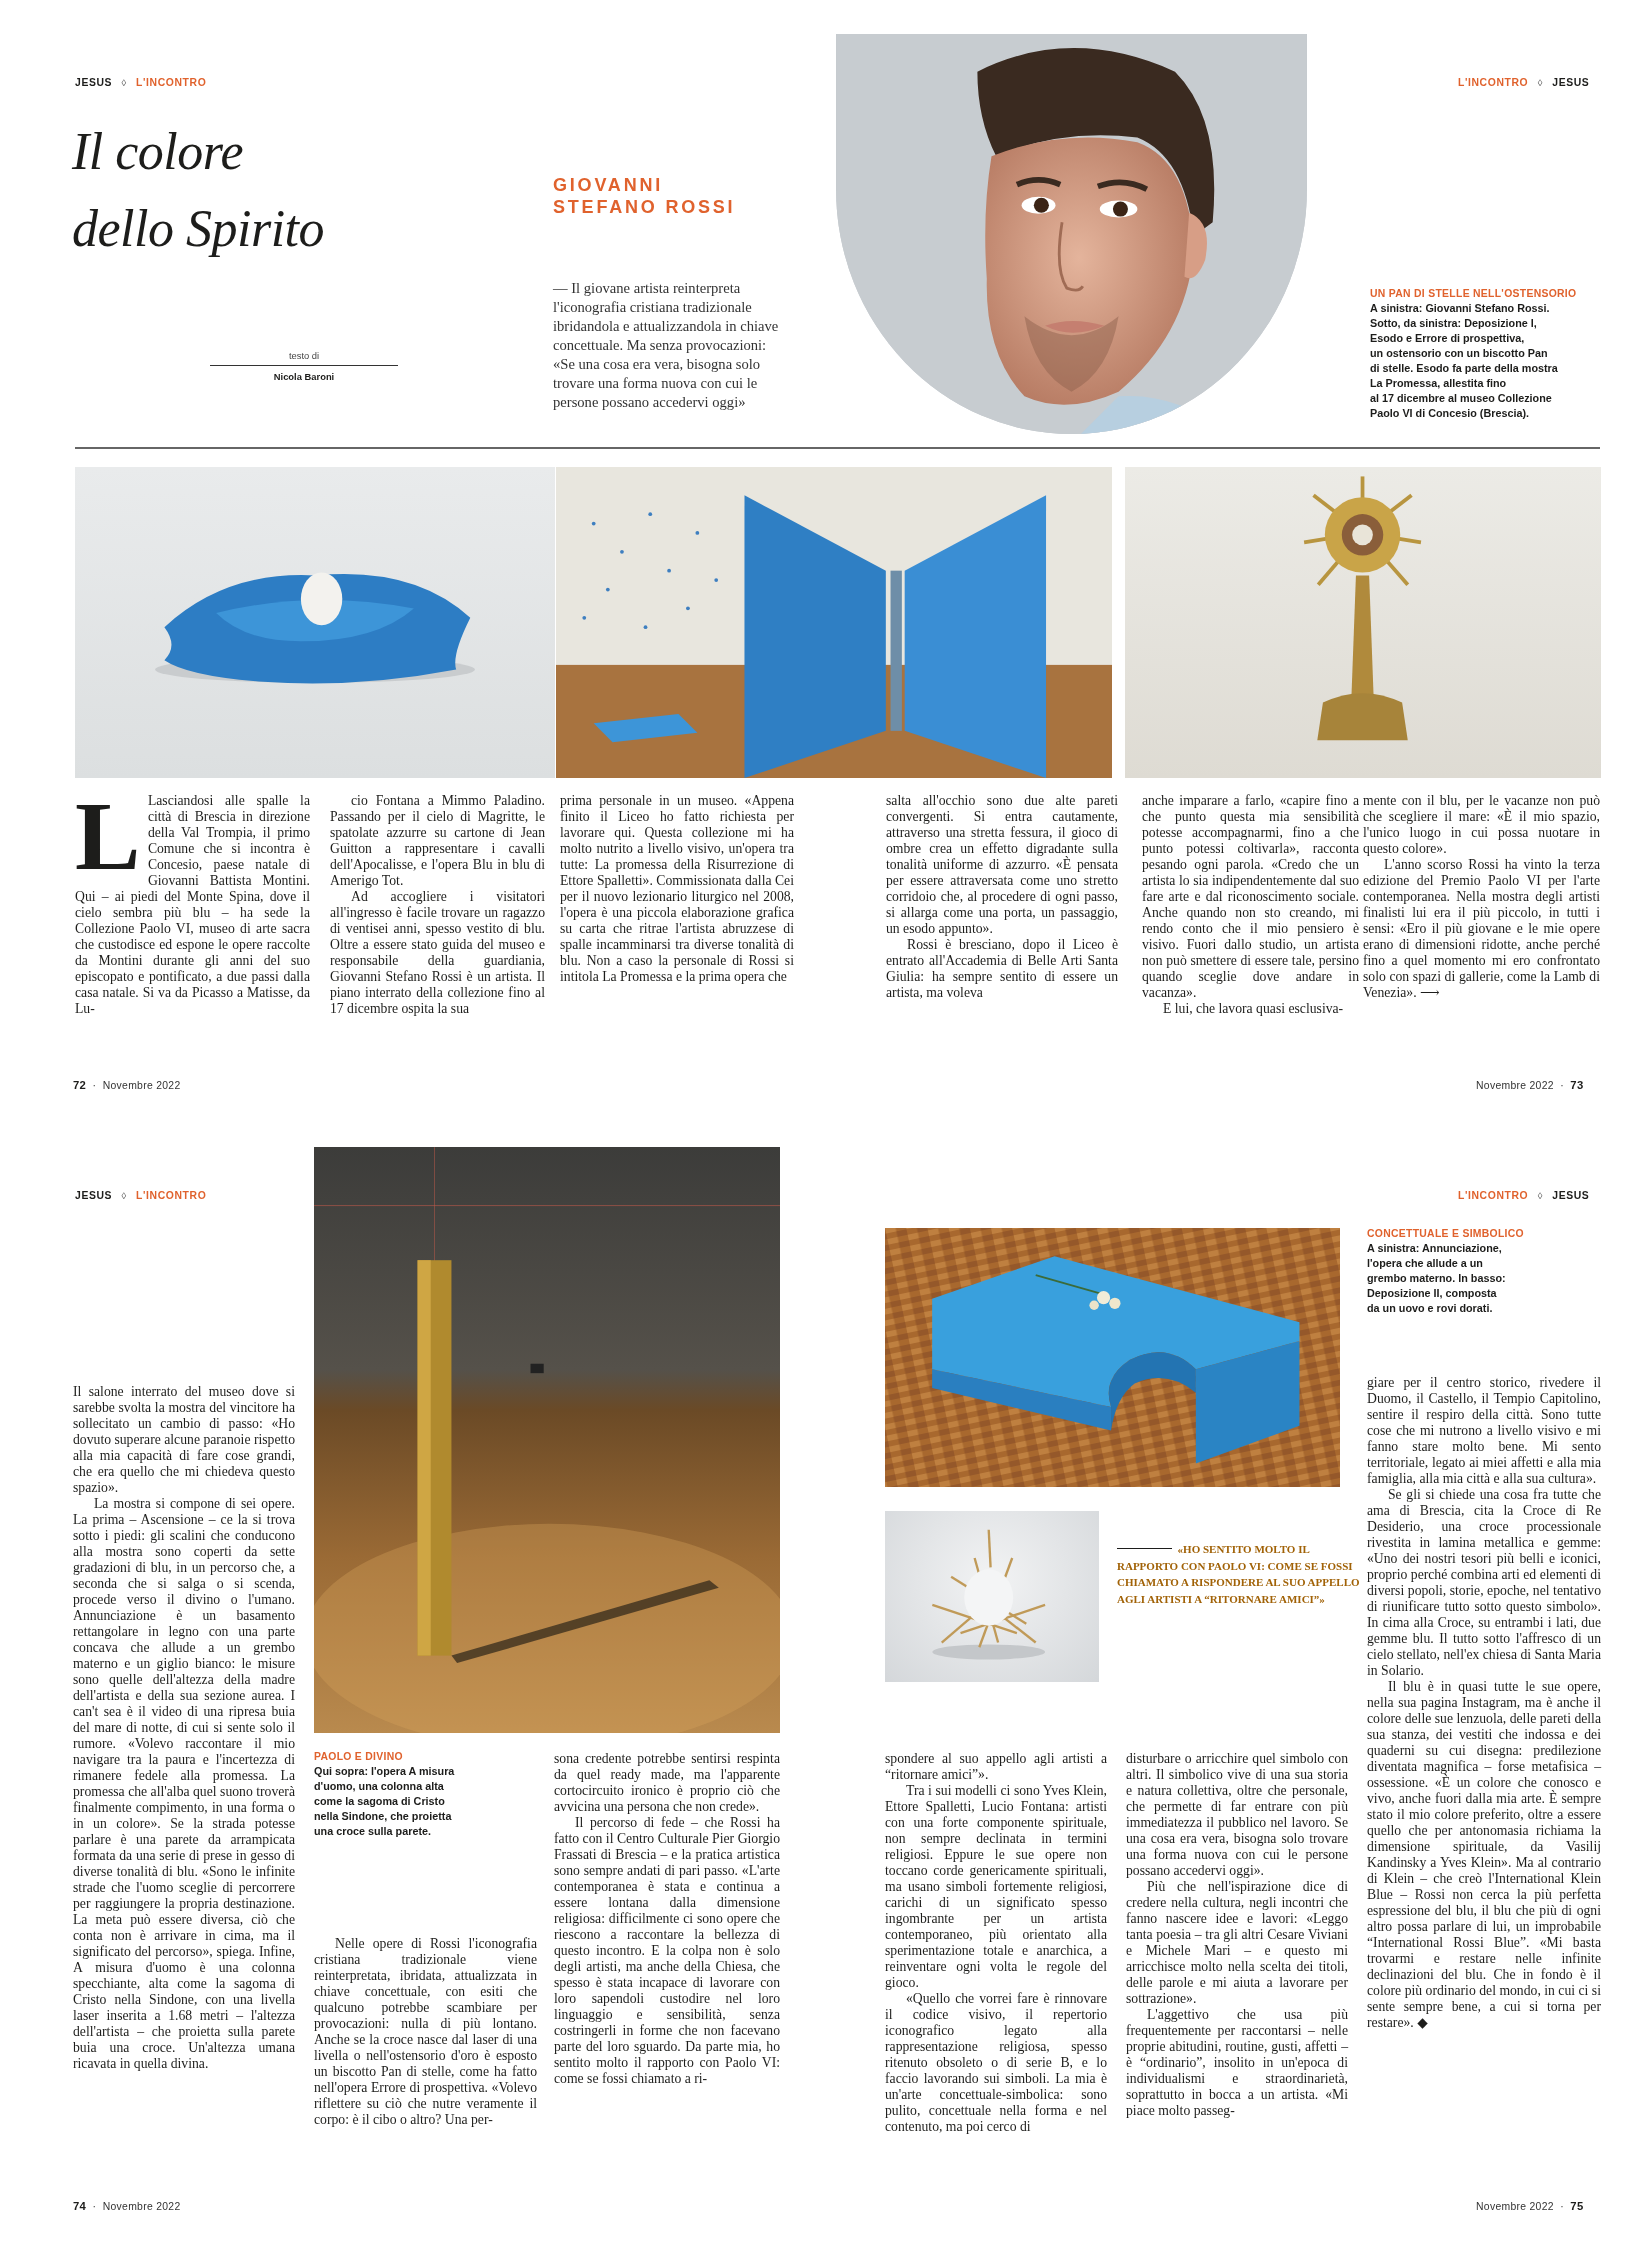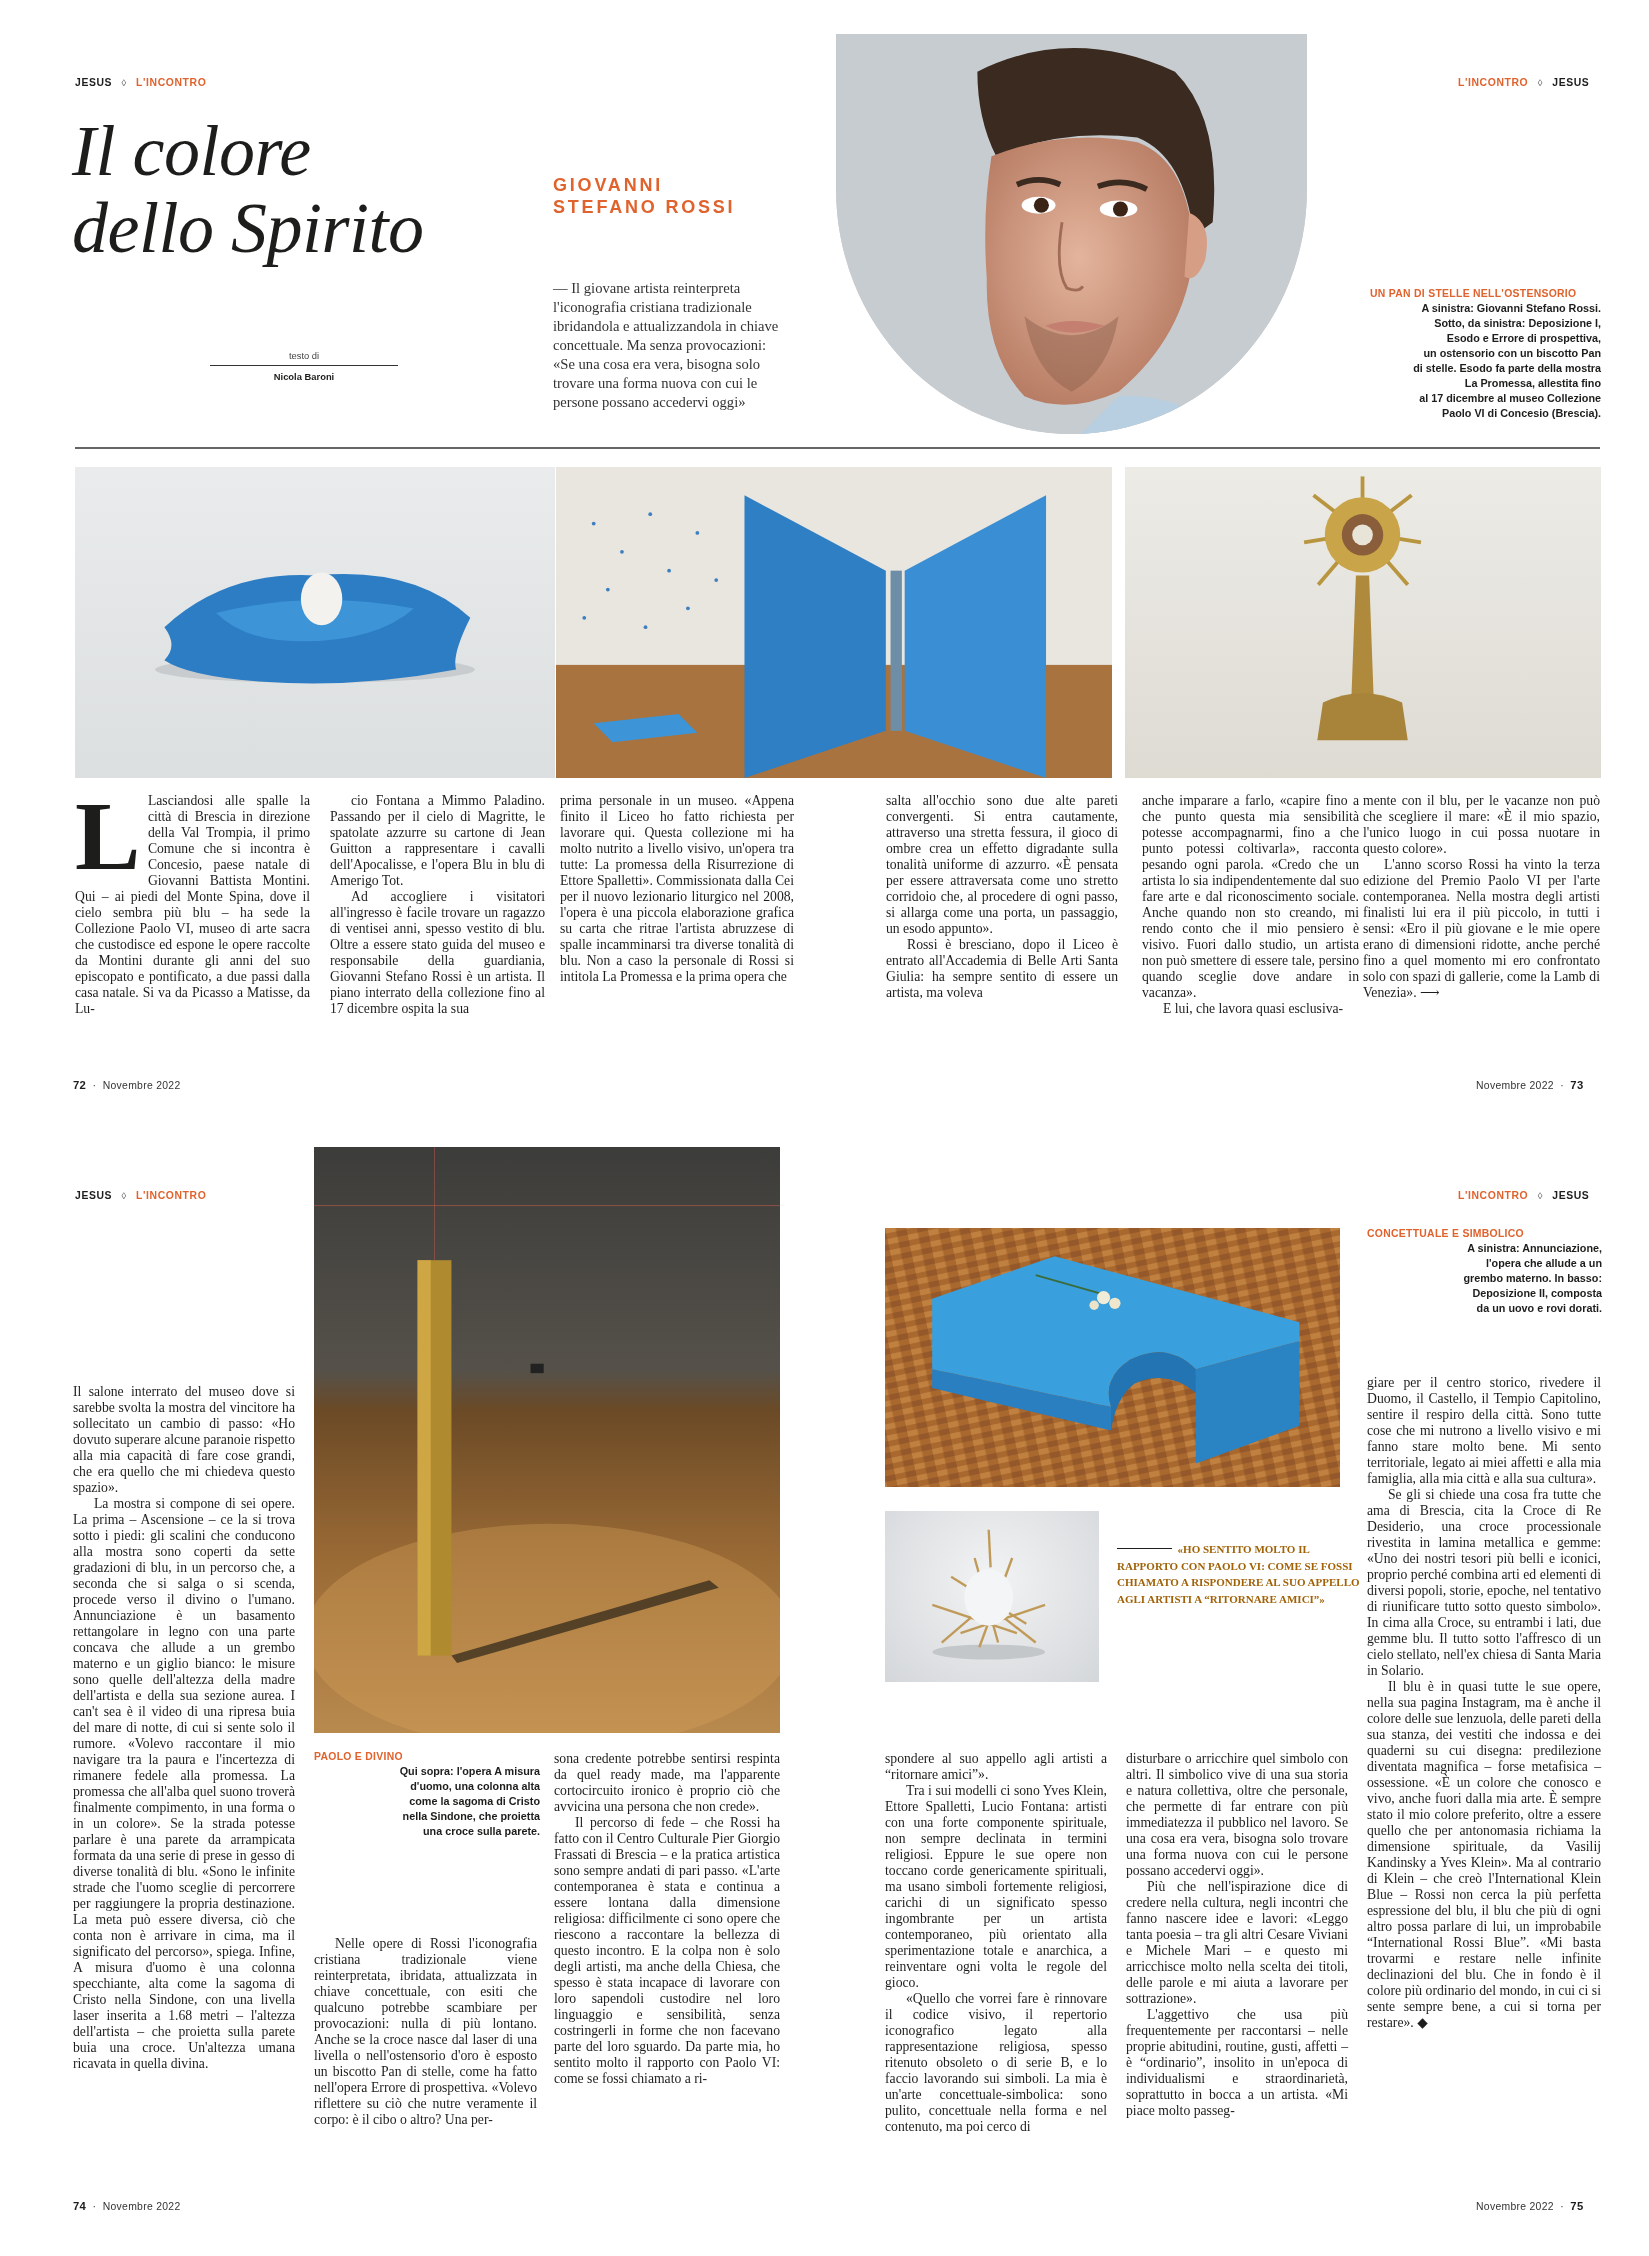--- a/index.html
+++ b/index.html
@@ -2,28 +2,28 @@
 <html style="font-size:15px"><head>
 <meta charset="utf-8">
 <style>
   html, body { margin:0; padding:0; background:#fff; }
   body { width:1650px; height:2256px; position:relative; overflow:hidden; font-family:"Liberation Serif","DejaVu Serif",serif; color:#1d1d1b; }
   .abs { position:absolute; }
   .kicker { font-family:"Liberation Sans","DejaVu Sans",sans-serif; font-weight:bold; font-size:10.4px; letter-spacing:0.6px; display:flex; gap:9.4px; align-items:center; }
   .kicker .mag { color:#1d1d1b; }
   .kicker .sec { color:#e0622d; }
   .kicker .dia { color:#555; font-size:9.4px; font-weight:normal; }
-  .title { font-family:"Liberation Serif","DejaVu Serif",serif; font-style:italic; font-size:72px; line-height:77px; color:#1d1d1b; letter-spacing:-0.5px; }
+  .title { font-family:"Liberation Serif","DejaVu Serif",serif; font-style:italic; font-size:52px; line-height:77px; color:#1d1d1b; letter-spacing:-0.5px; }
   .author-name { font-family:"Liberation Sans","DejaVu Sans",sans-serif; font-weight:bold; color:#e0622d; font-size:18px; letter-spacing:2.8px; line-height:21.7px; }
   .standfirst { font-size:14.6px; line-height:19px; color:#333; }
   .byline { text-align:center; font-family:"Liberation Sans","DejaVu Sans",sans-serif; }
   .byline .lbl { font-size:9.4px; color:#444; padding-bottom:3.8px; border-bottom:0.9px solid #333; }
   .byline .nm { font-size:9.4px; font-weight:bold; padding-top:5.6px; }
   .cap-head { font-family:"Liberation Sans","DejaVu Sans",sans-serif; font-weight:bold; font-size:10.4px; color:#e0622d; letter-spacing:0.3px; margin-bottom:1.9px; }
-  .cap-body { font-family:"Liberation Sans","DejaVu Sans",sans-serif; font-weight:bold; font-size:10.8px; line-height:15px; color:#1d1d1b;text-align:right; }
+  .cap-body { font-family:"Liberation Sans","DejaVu Sans",sans-serif; font-weight:bold; font-size:10.8px; line-height:15px; color:#1d1d1b; }
   .col { font-size:13.7px; line-height:16px; text-align:justify; hyphens:auto; color:#1d1d1b; }
   .col p { margin:0; text-indent:21px; }
   .col p.noind { text-indent:0; }
   .dropcap { float:left; font-size:98px; line-height:75px; padding:3.8px 7.5px 0 0; margin-top:1.9px; font-weight:bold; font-family:"Liberation Serif",serif; }
   .folio { font-family:"Liberation Sans","DejaVu Sans",sans-serif; font-size:10.4px; color:#333; letter-spacing:0.3px; }
   .folio b { font-size:11.3px; color:#1d1d1b; }
   .rule { background:#666; height:1.9px; }
   .photo { overflow:hidden; }
   .pullquote { font-family:"Liberation Serif","DejaVu Serif",serif; font-weight:bold; font-size:11px; line-height:16.5px; color:#a16207; }
   .pullquote .line { display:inline-block; width:55px; border-bottom:1.4px solid #1d1d1b; margin-right:5.6px; vertical-align:3.8px; }

